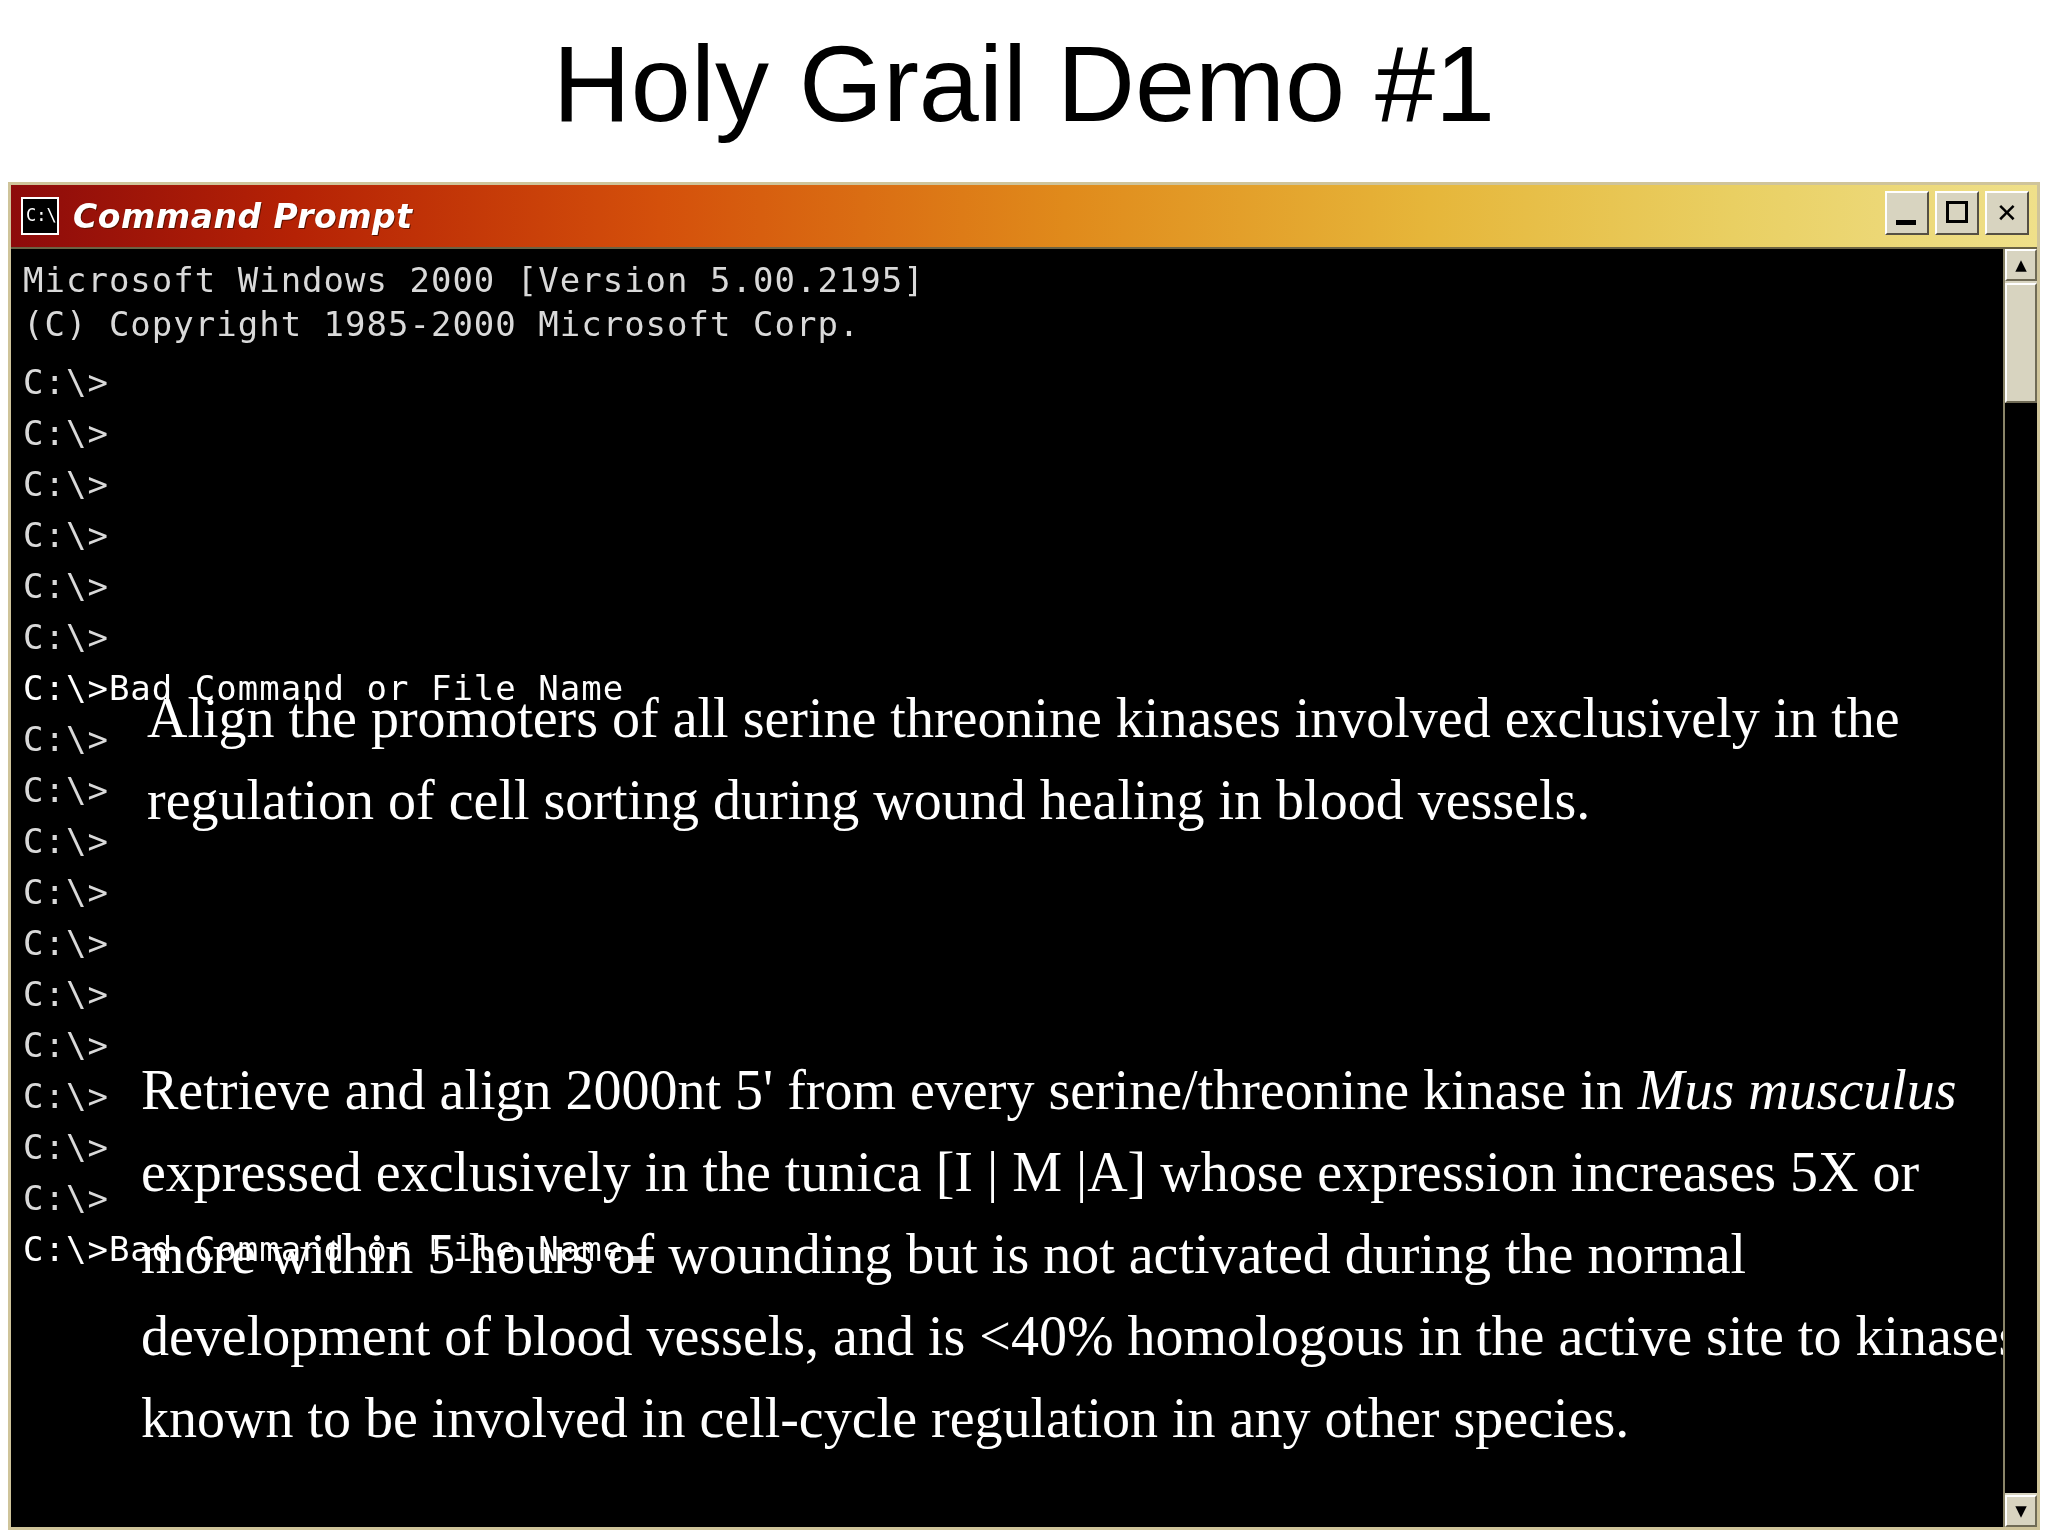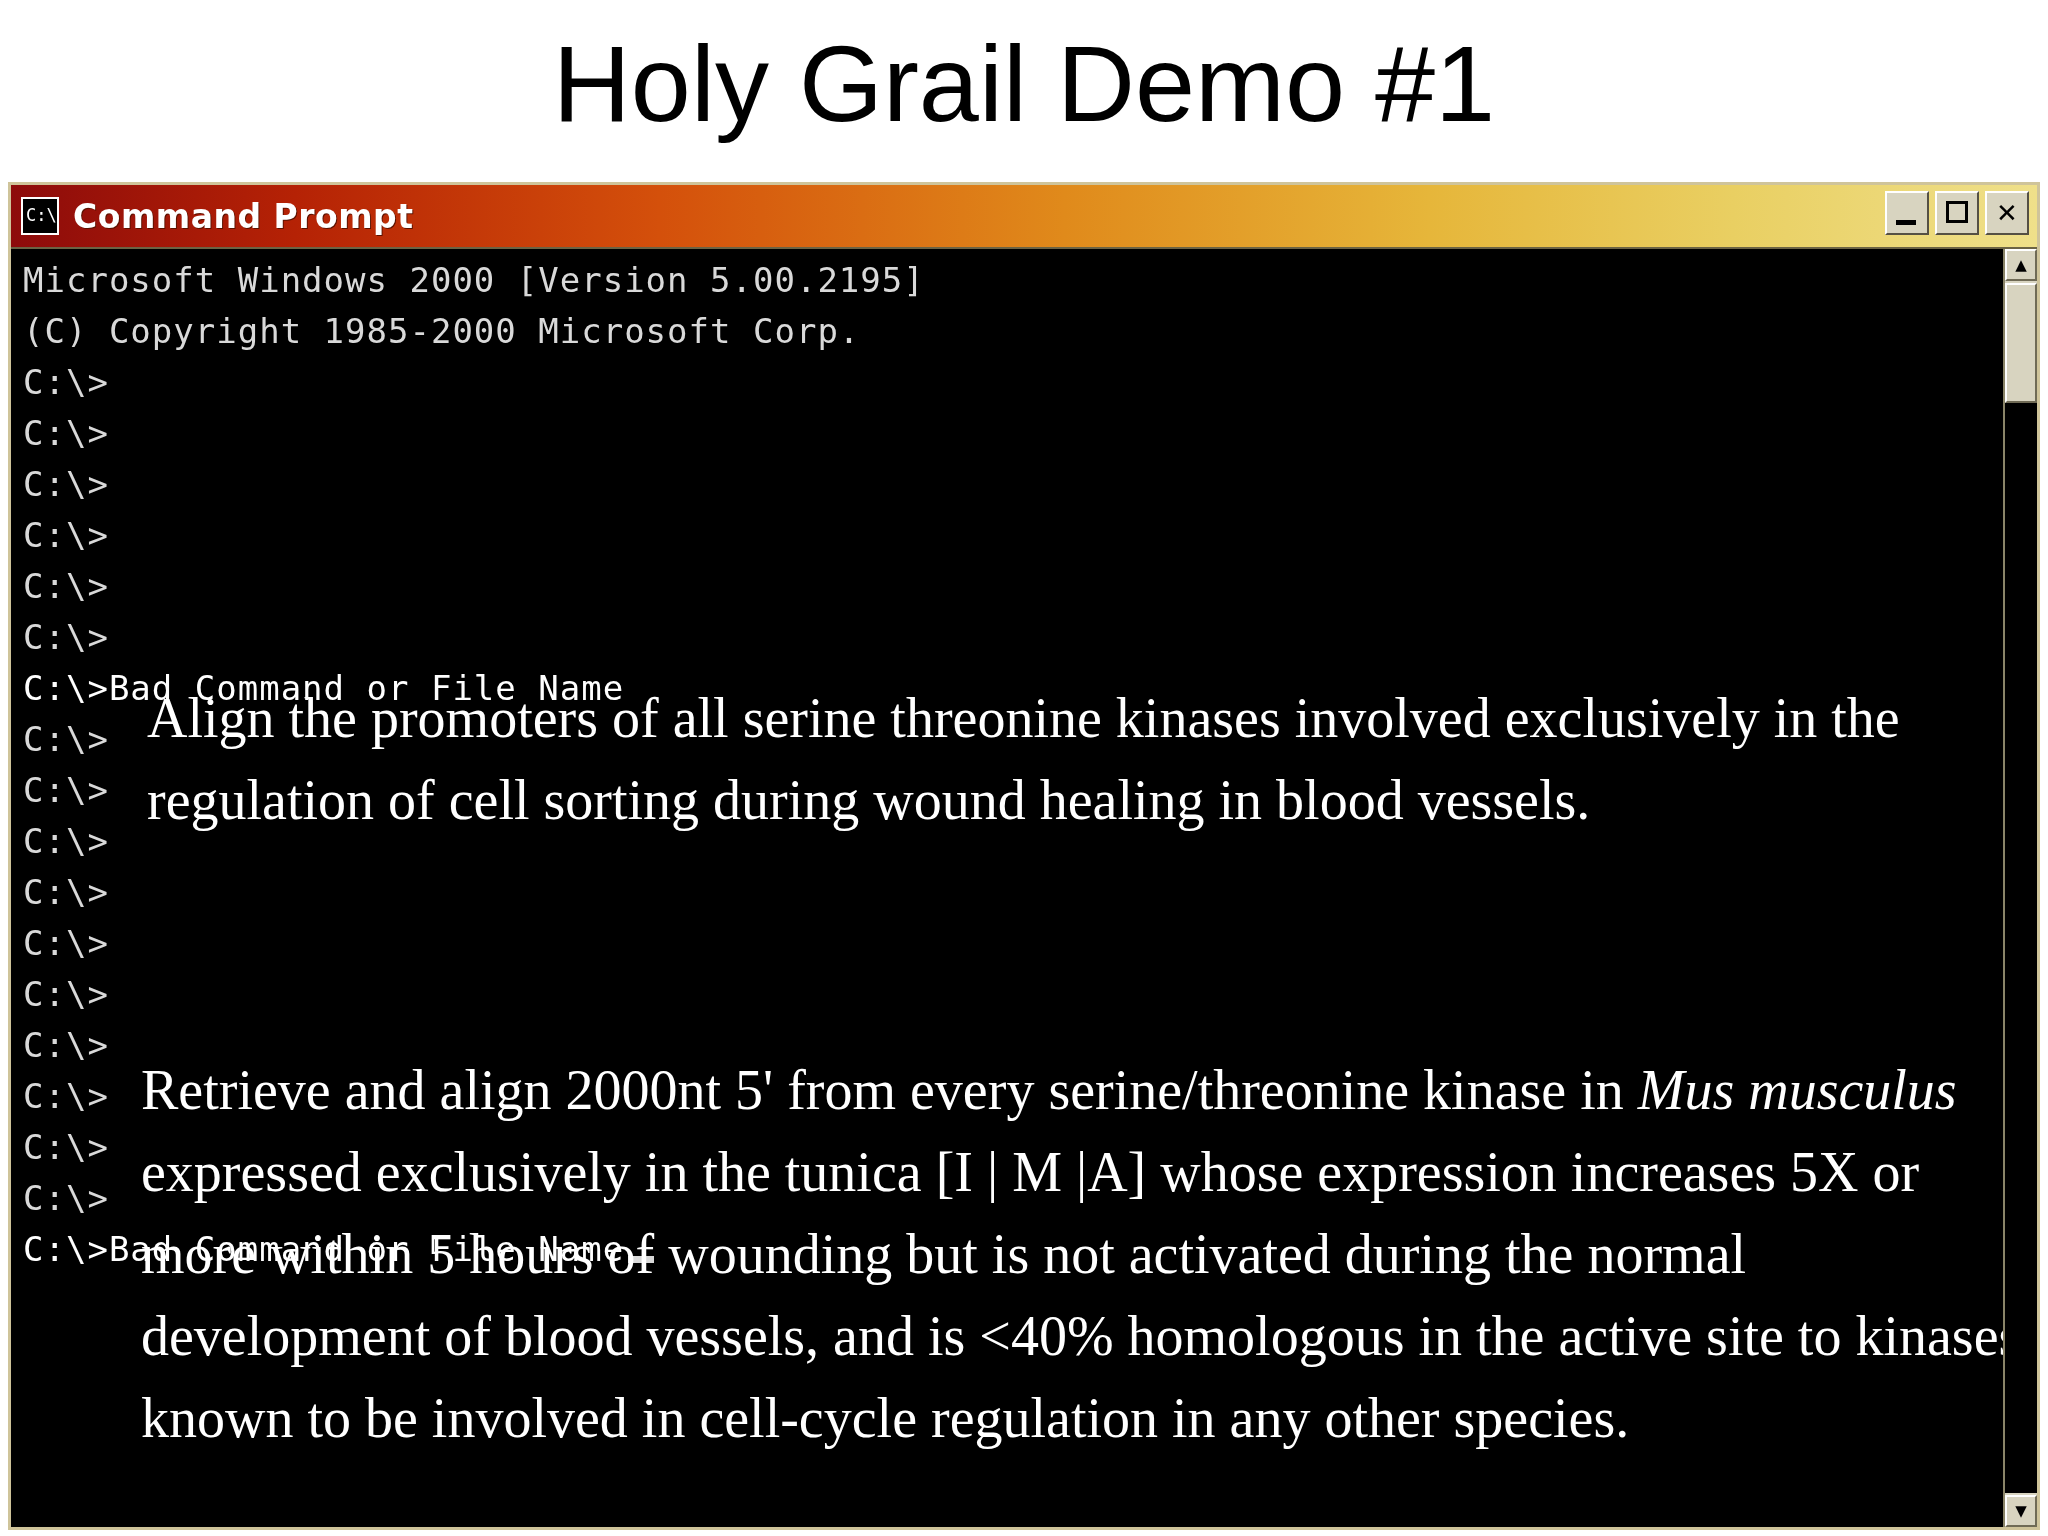--- a/index.html
+++ b/index.html
@@ -79,20 +79,21 @@
     line-height: 34px;
   }
 
   .titlebar-text {
     color: #ffffff;
     font-family: "DejaVu Sans", sans-serif;
     font-weight: bold;
     font-size: 33px;
     text-shadow: 1px 1px 0 #5a1200;
     letter-spacing: 0.5px;
+    font-style: italic;
   }
 
   .titlebar-buttons {
     position: absolute;
     right: 8px;
     top: 6px;
     display: flex;
     gap: 6px;
   }
   .tb-btn {
@@ -272,21 +273,21 @@
       <div class="titlebar-buttons">
         <div class="tb-btn min"></div>
         <div class="tb-btn max"></div>
         <div class="tb-btn close">✕</div>
       </div>
     </div>
 
     <div class="console">
 
       <div class="console-text">Microsoft Windows 2000 [Version 5.00.2195]</div>
-      <div class="console-text" style="top:57px;">(C) Copyright 1985-2000 Microsoft Corp.</div>
+      <div class="console-text" style="top:50px;">(C) Copyright 1985-2000 Microsoft Corp.</div>
 
       <div class="prompt-col">C:\&gt;
 C:\&gt;
 C:\&gt;
 C:\&gt;
 C:\&gt;
 C:\&gt;</div>
 
       <div class="inline-line" style="top:414px;">C:\&gt;Bad Command or File Name</div>
 

